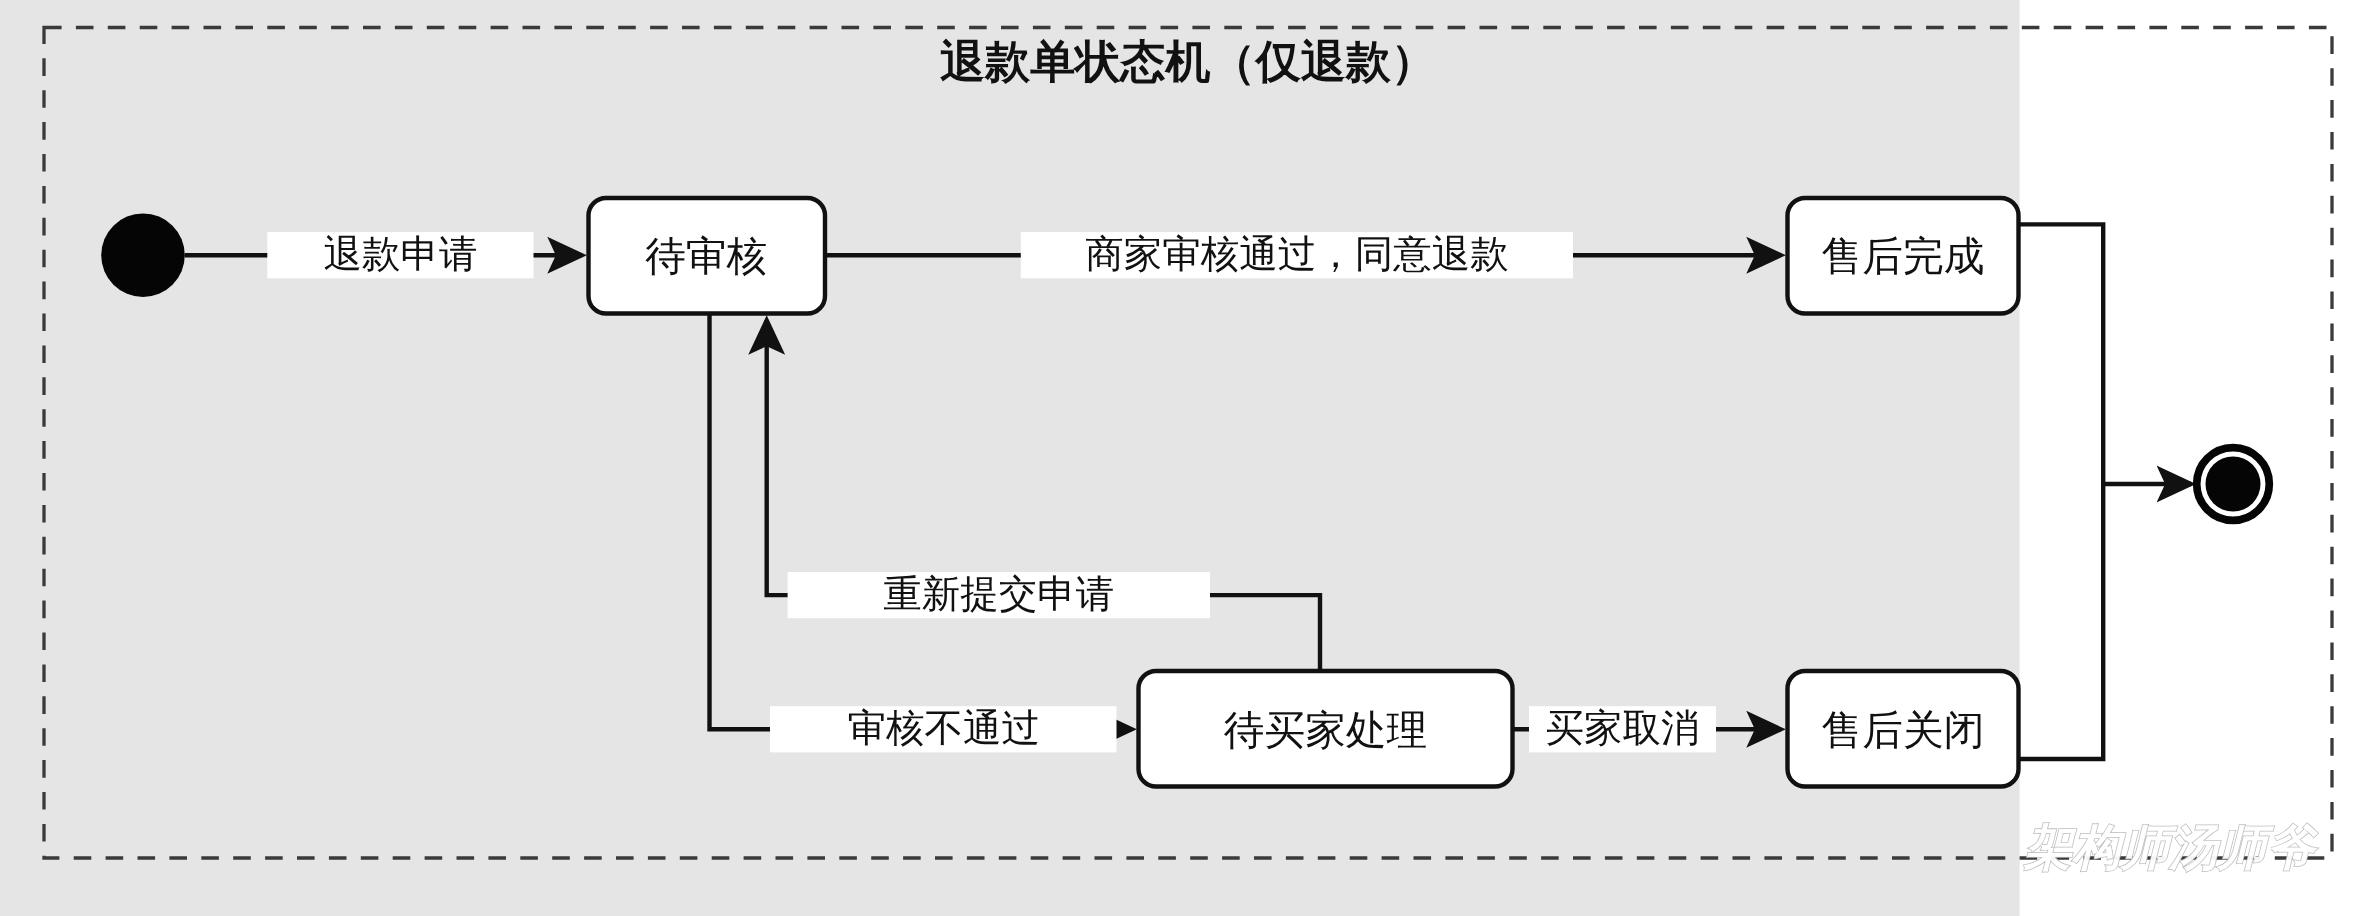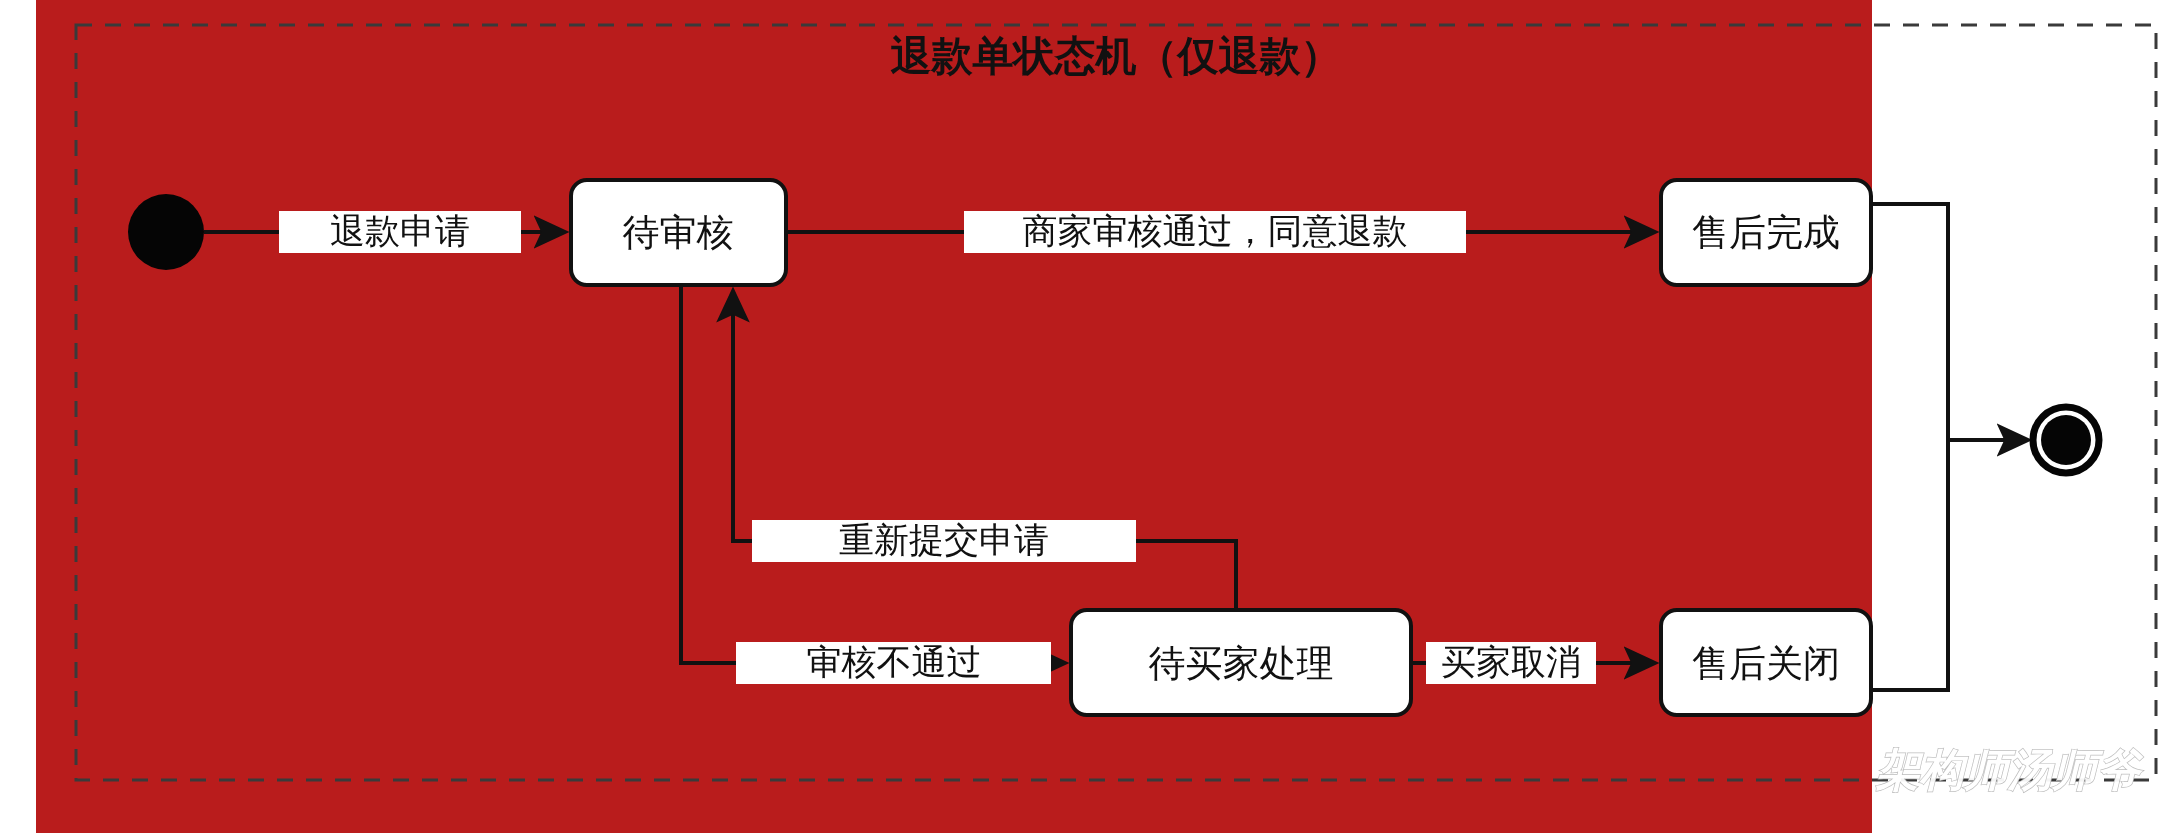--- a/index.html
+++ b/index.html
@@ -2,21 +2,21 @@
 <html><head>
 <meta charset="utf-8">
 <title>退款单状态机</title>
 <style>
   html,body{margin:0;padding:0;background:#ffffff;}
   body{
     font-family:"Liberation Sans","DejaVu Sans",sans-serif;
     width:2160px;height:833px;overflow:hidden;position:relative;
   }
   #stage{
-    position:relative;width:1836px;height:833px;background:#b91c1c;margin-left:36px;
+    position:relative;width:1836px;height:833px;background:#e5e5e5;
   }
   #diagram-svg{position:absolute;left:0;top:0;width:2160px;height:833px;}
   .frame-dashed{fill:none;stroke:#3a3a3a;stroke-width:3;stroke-dasharray:16 13;}
   .state-box{fill:#ffffff;stroke:#111111;stroke-width:4;}
   .edge-line{stroke:#111111;stroke-width:4;fill:none;stroke-linecap:butt;}
   .node-fill{fill:#050505;}
   .node-ring{fill:none;stroke:#050505;stroke-width:7;}
   .txt{fill:#111111;font-family:"Liberation Sans","DejaVu Sans",sans-serif;}
   .diagram-title{font-size:41px;font-weight:bold;text-anchor:middle;}
   .state-label{font-size:37px;text-anchor:middle;}

